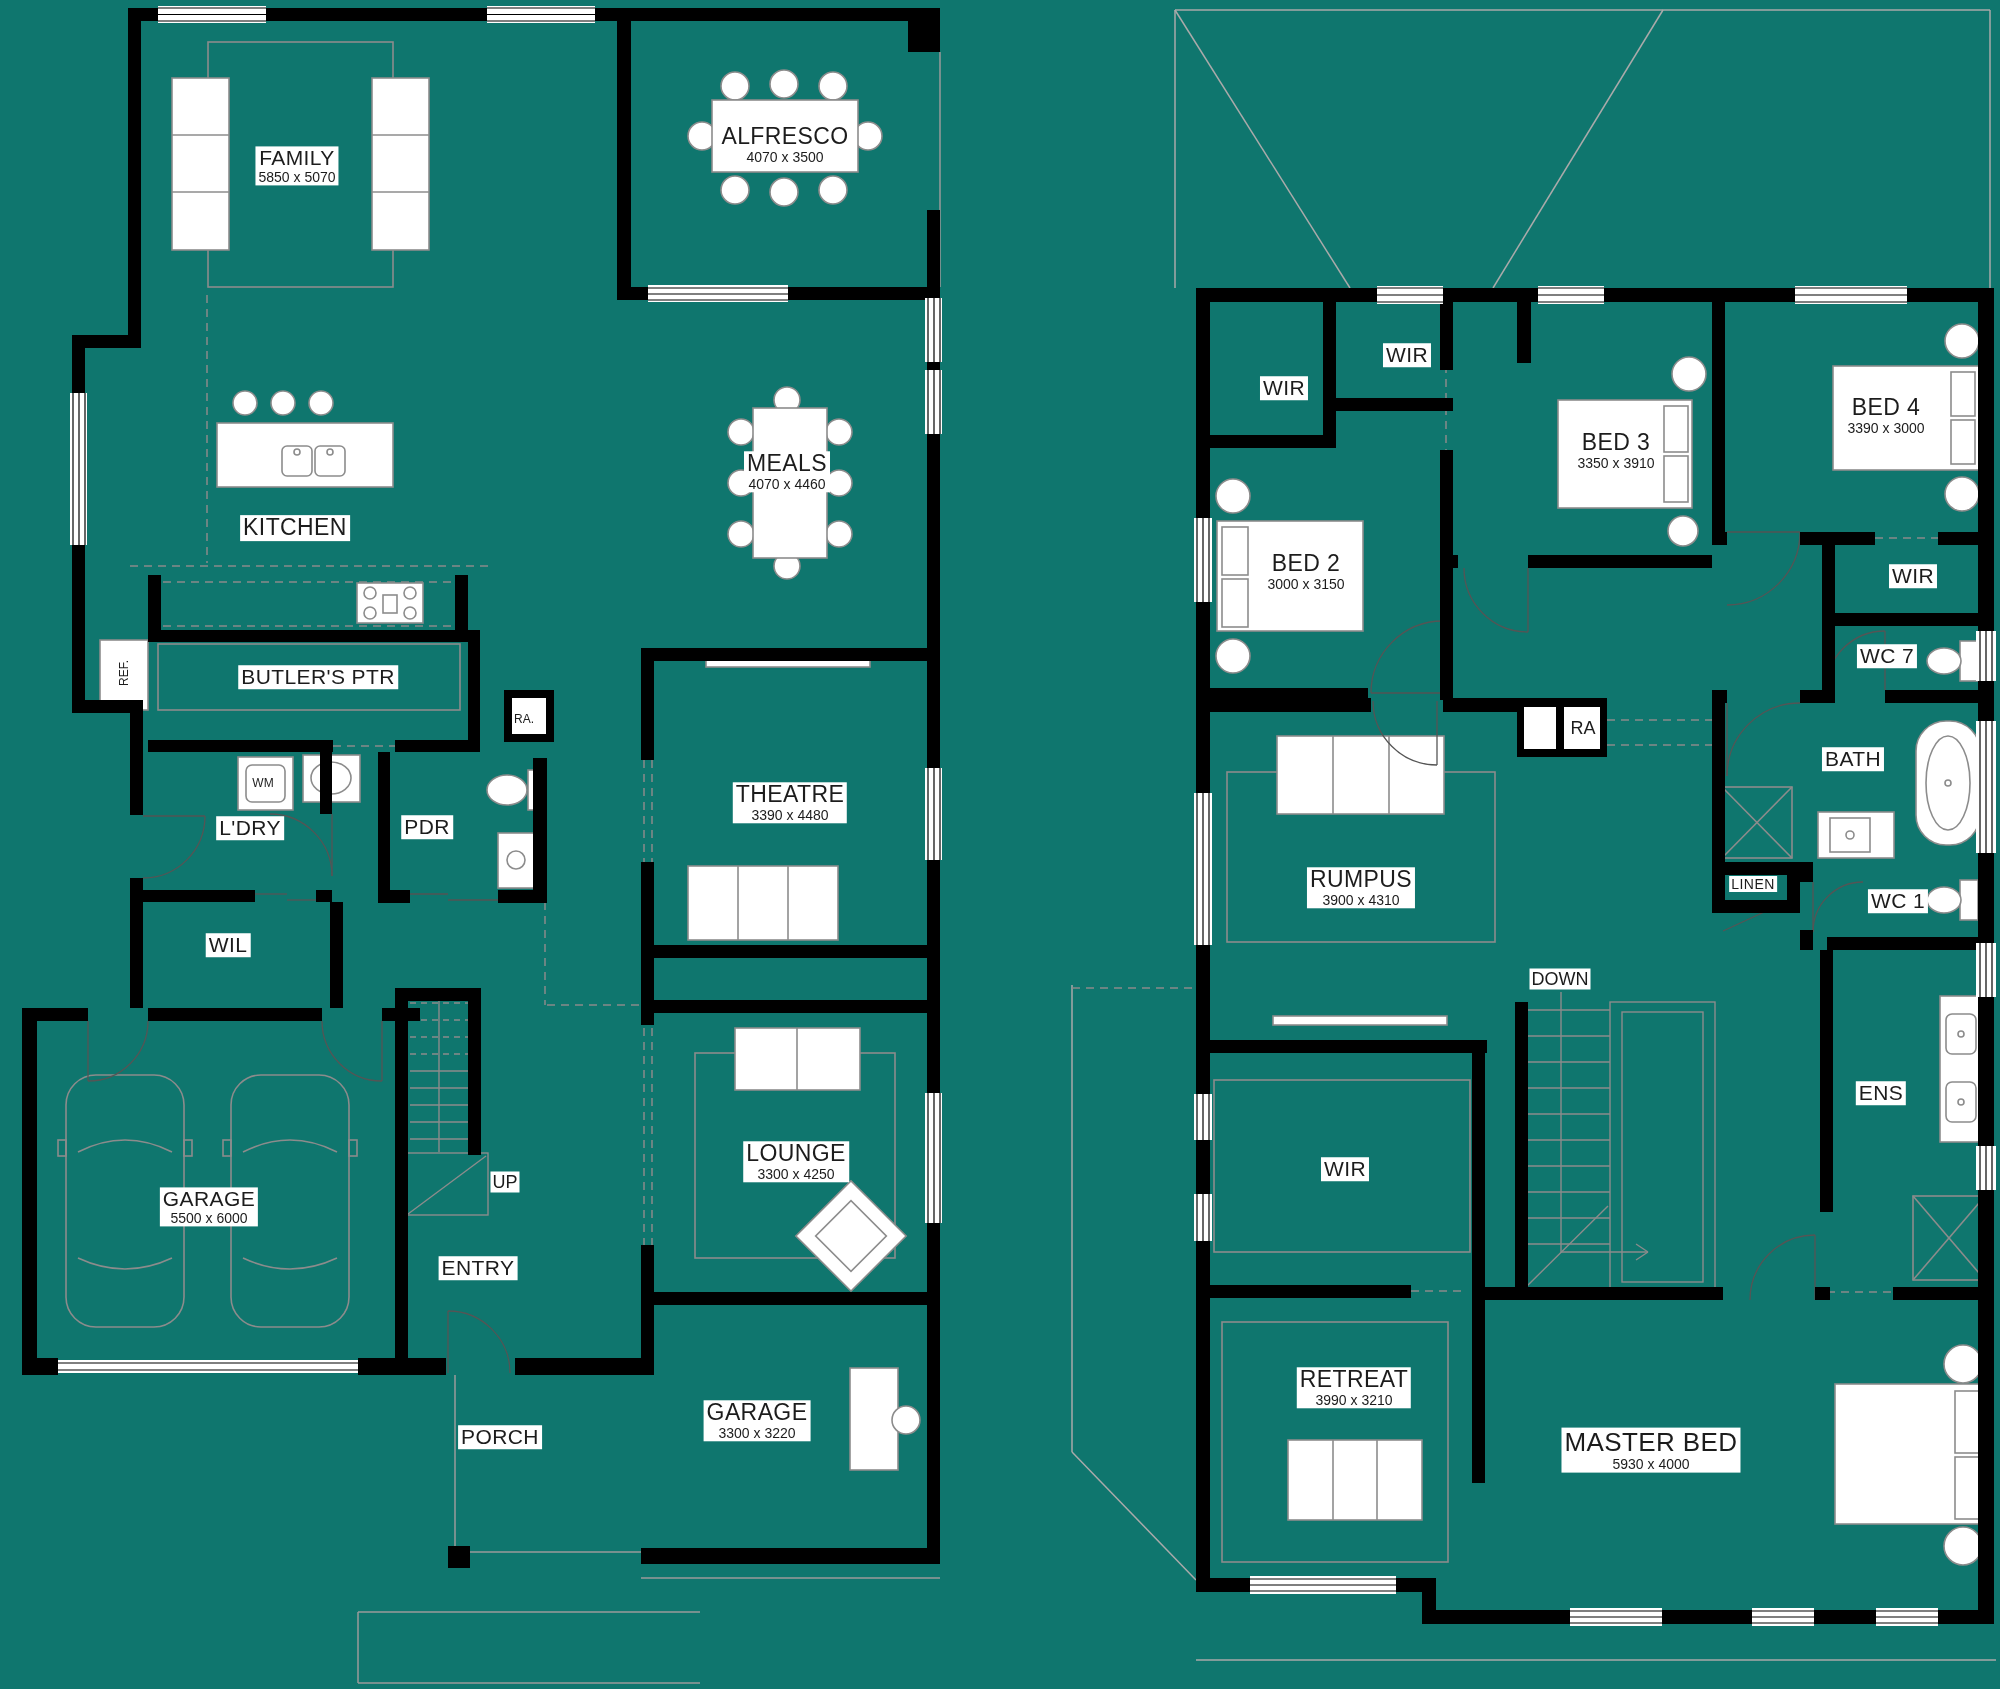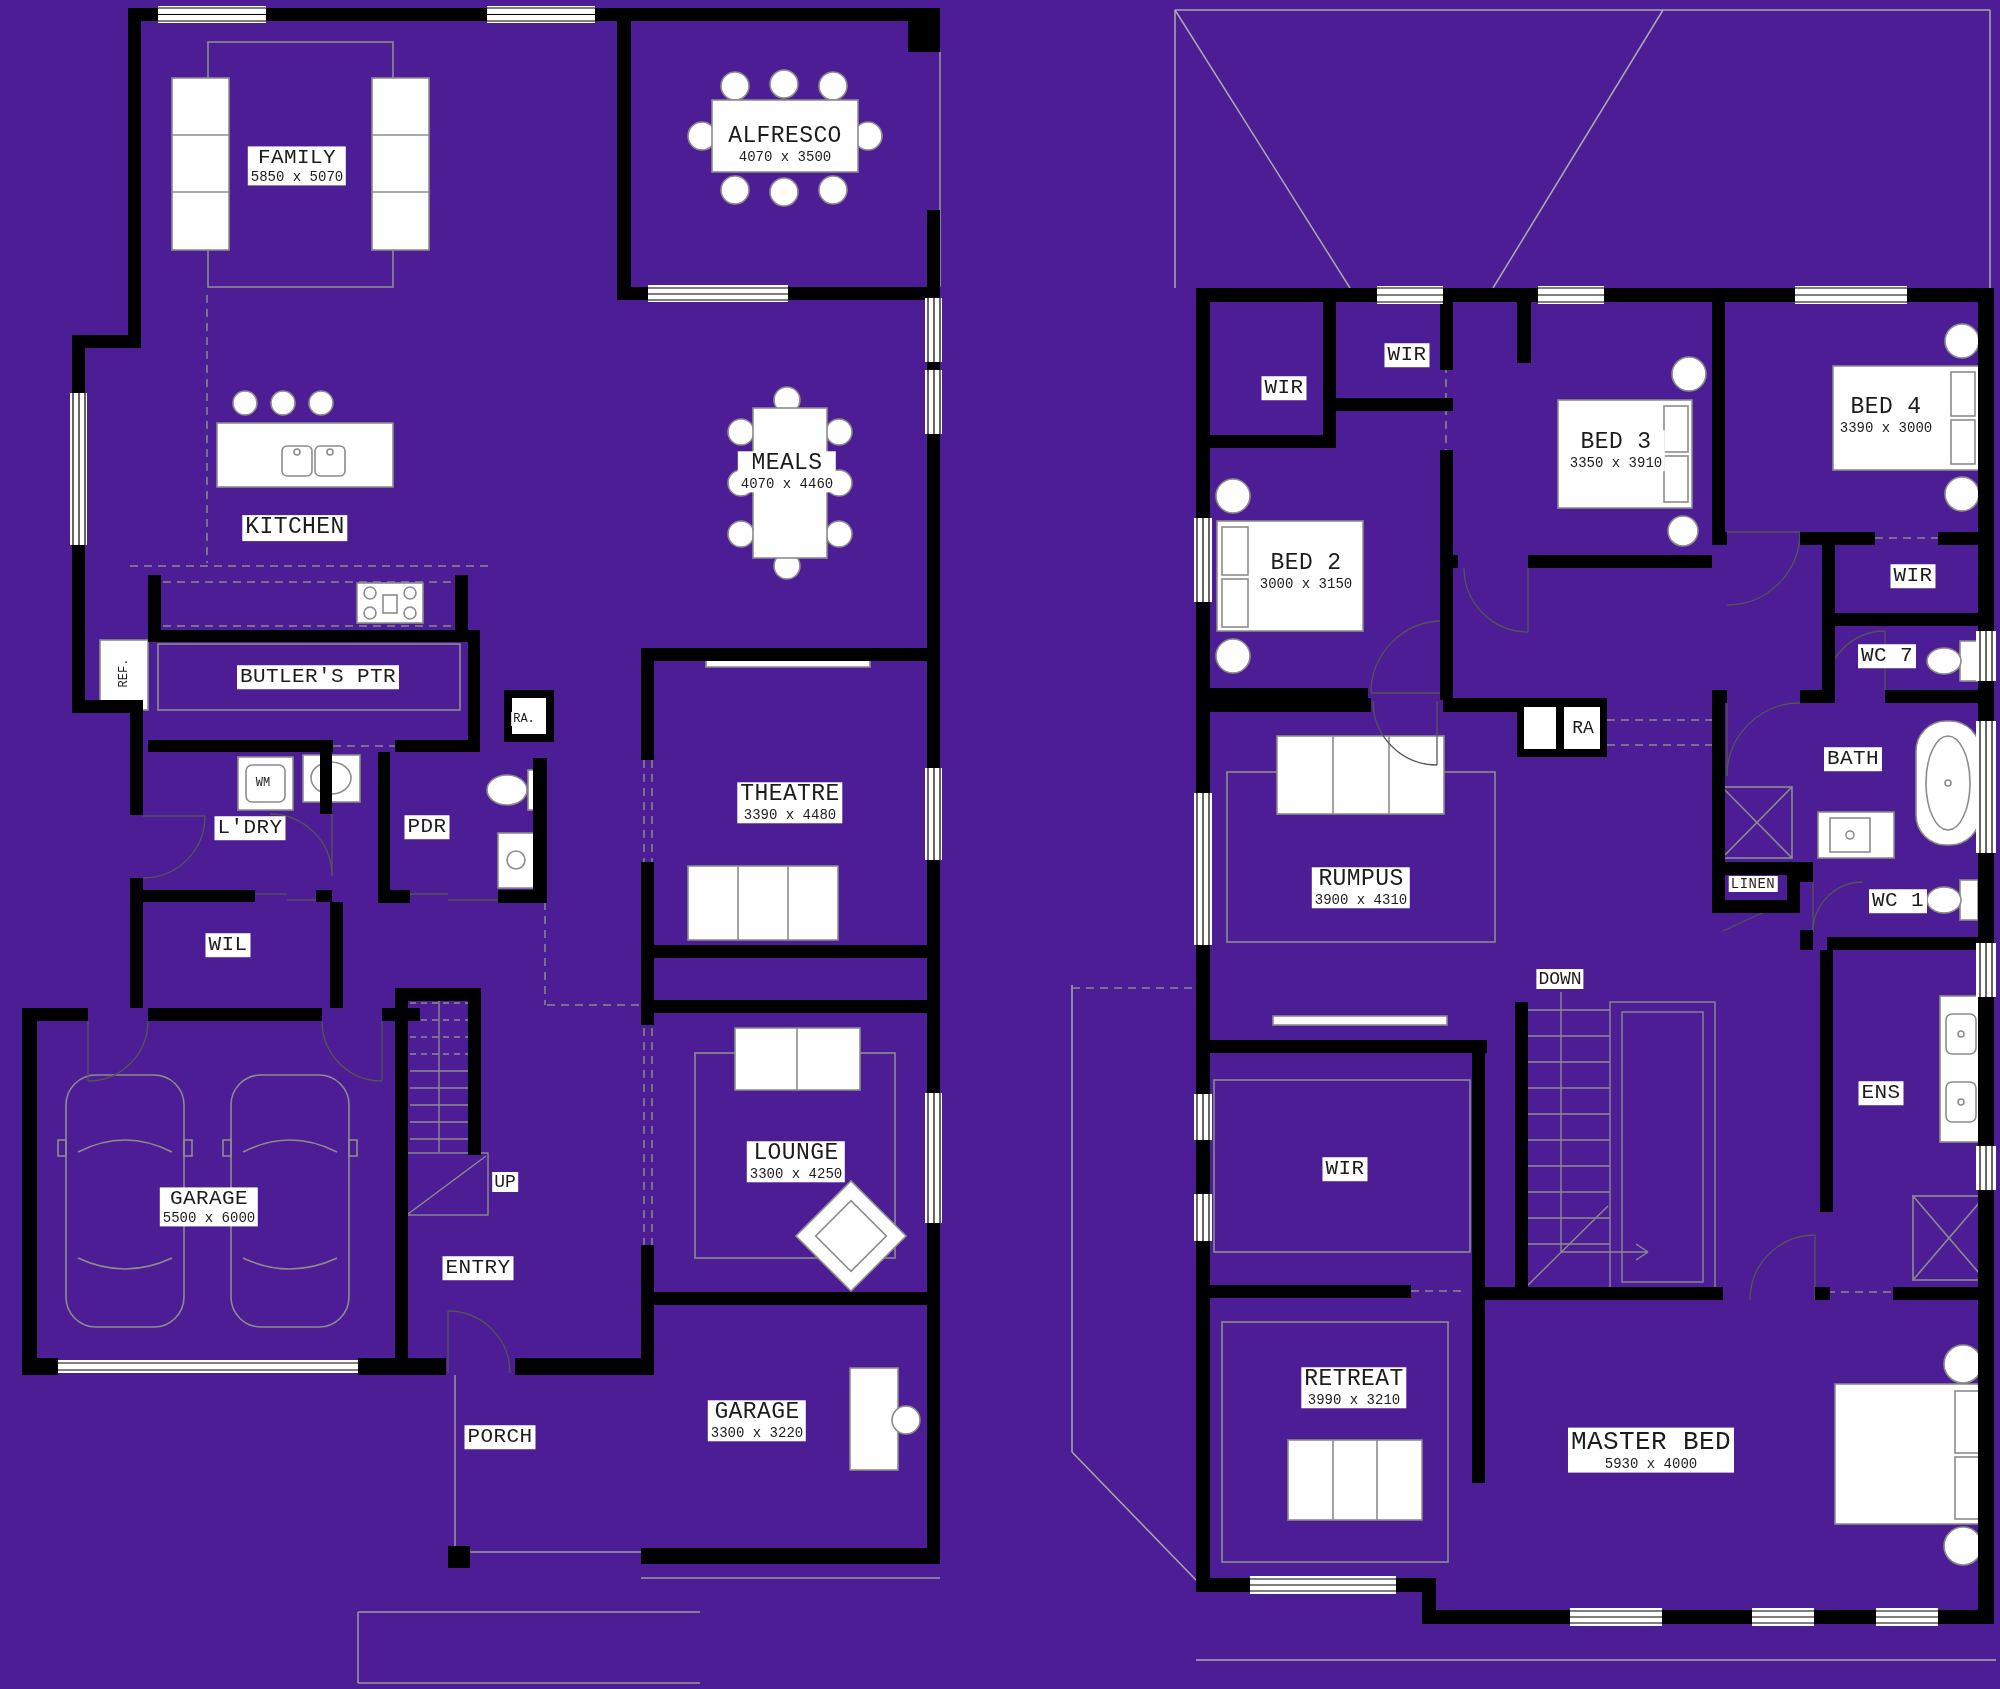--- a/index.html
+++ b/index.html
@@ -1,17 +1,17 @@
 <!DOCTYPE html>
 <html><head>
 <meta charset="utf-8">
 <style>
   html,body{margin:0;padding:0;background:#ffffff;}
-  .canvas{position:relative;width:2000px;height:1689px;background:#4c1d95;overflow:hidden;
-          font-family:Liberation Mono, monospace;}
+  .canvas{position:relative;width:2000px;height:1689px;background:#0f766e;overflow:hidden;
+          font-family:Liberation Sans, sans-serif;}
   .canvas svg{position:absolute;left:0;top:0;}
   .lbl{position:absolute;transform:translate(-50%,-50%);text-align:center;color:#1c1c1c;
        white-space:nowrap;line-height:1.12;background:#ffffff;padding:0 3px;}
   .lbl .nm{display:block;font-size:23px;letter-spacing:.4px;}
   .lbl .dm{display:block;font-size:14px;}
   .lbl.big .nm{font-size:26px;}
   .lbl.mid .nm{font-size:21px;}
   .ann{position:absolute;transform:translate(-50%,-50%);color:#1c1c1c;background:#fff;
        font-size:18px;white-space:nowrap;padding:0 2px;}
   .ann.tiny{font-size:12px;}

